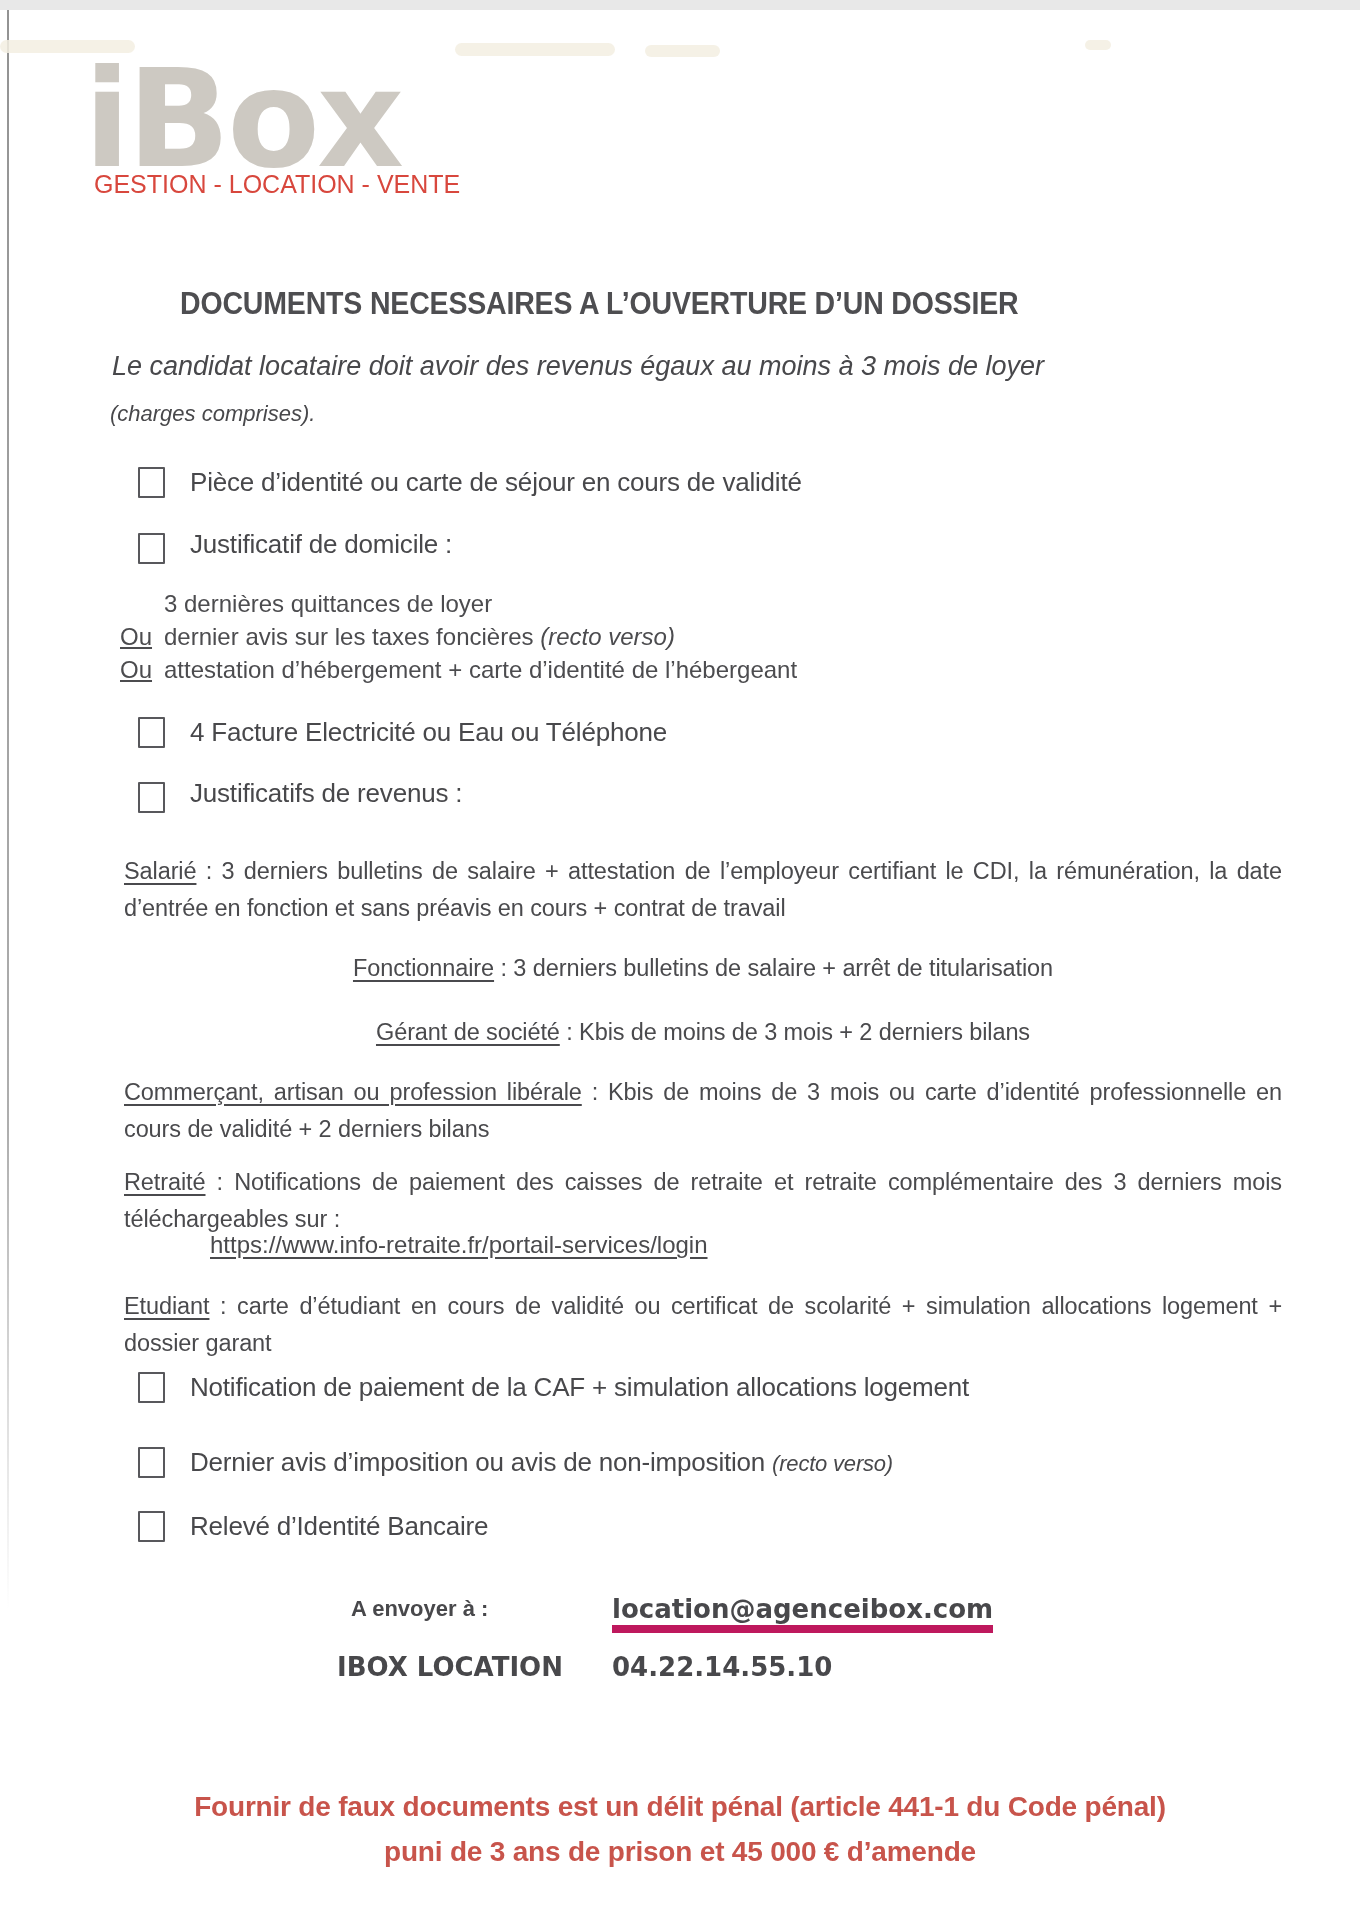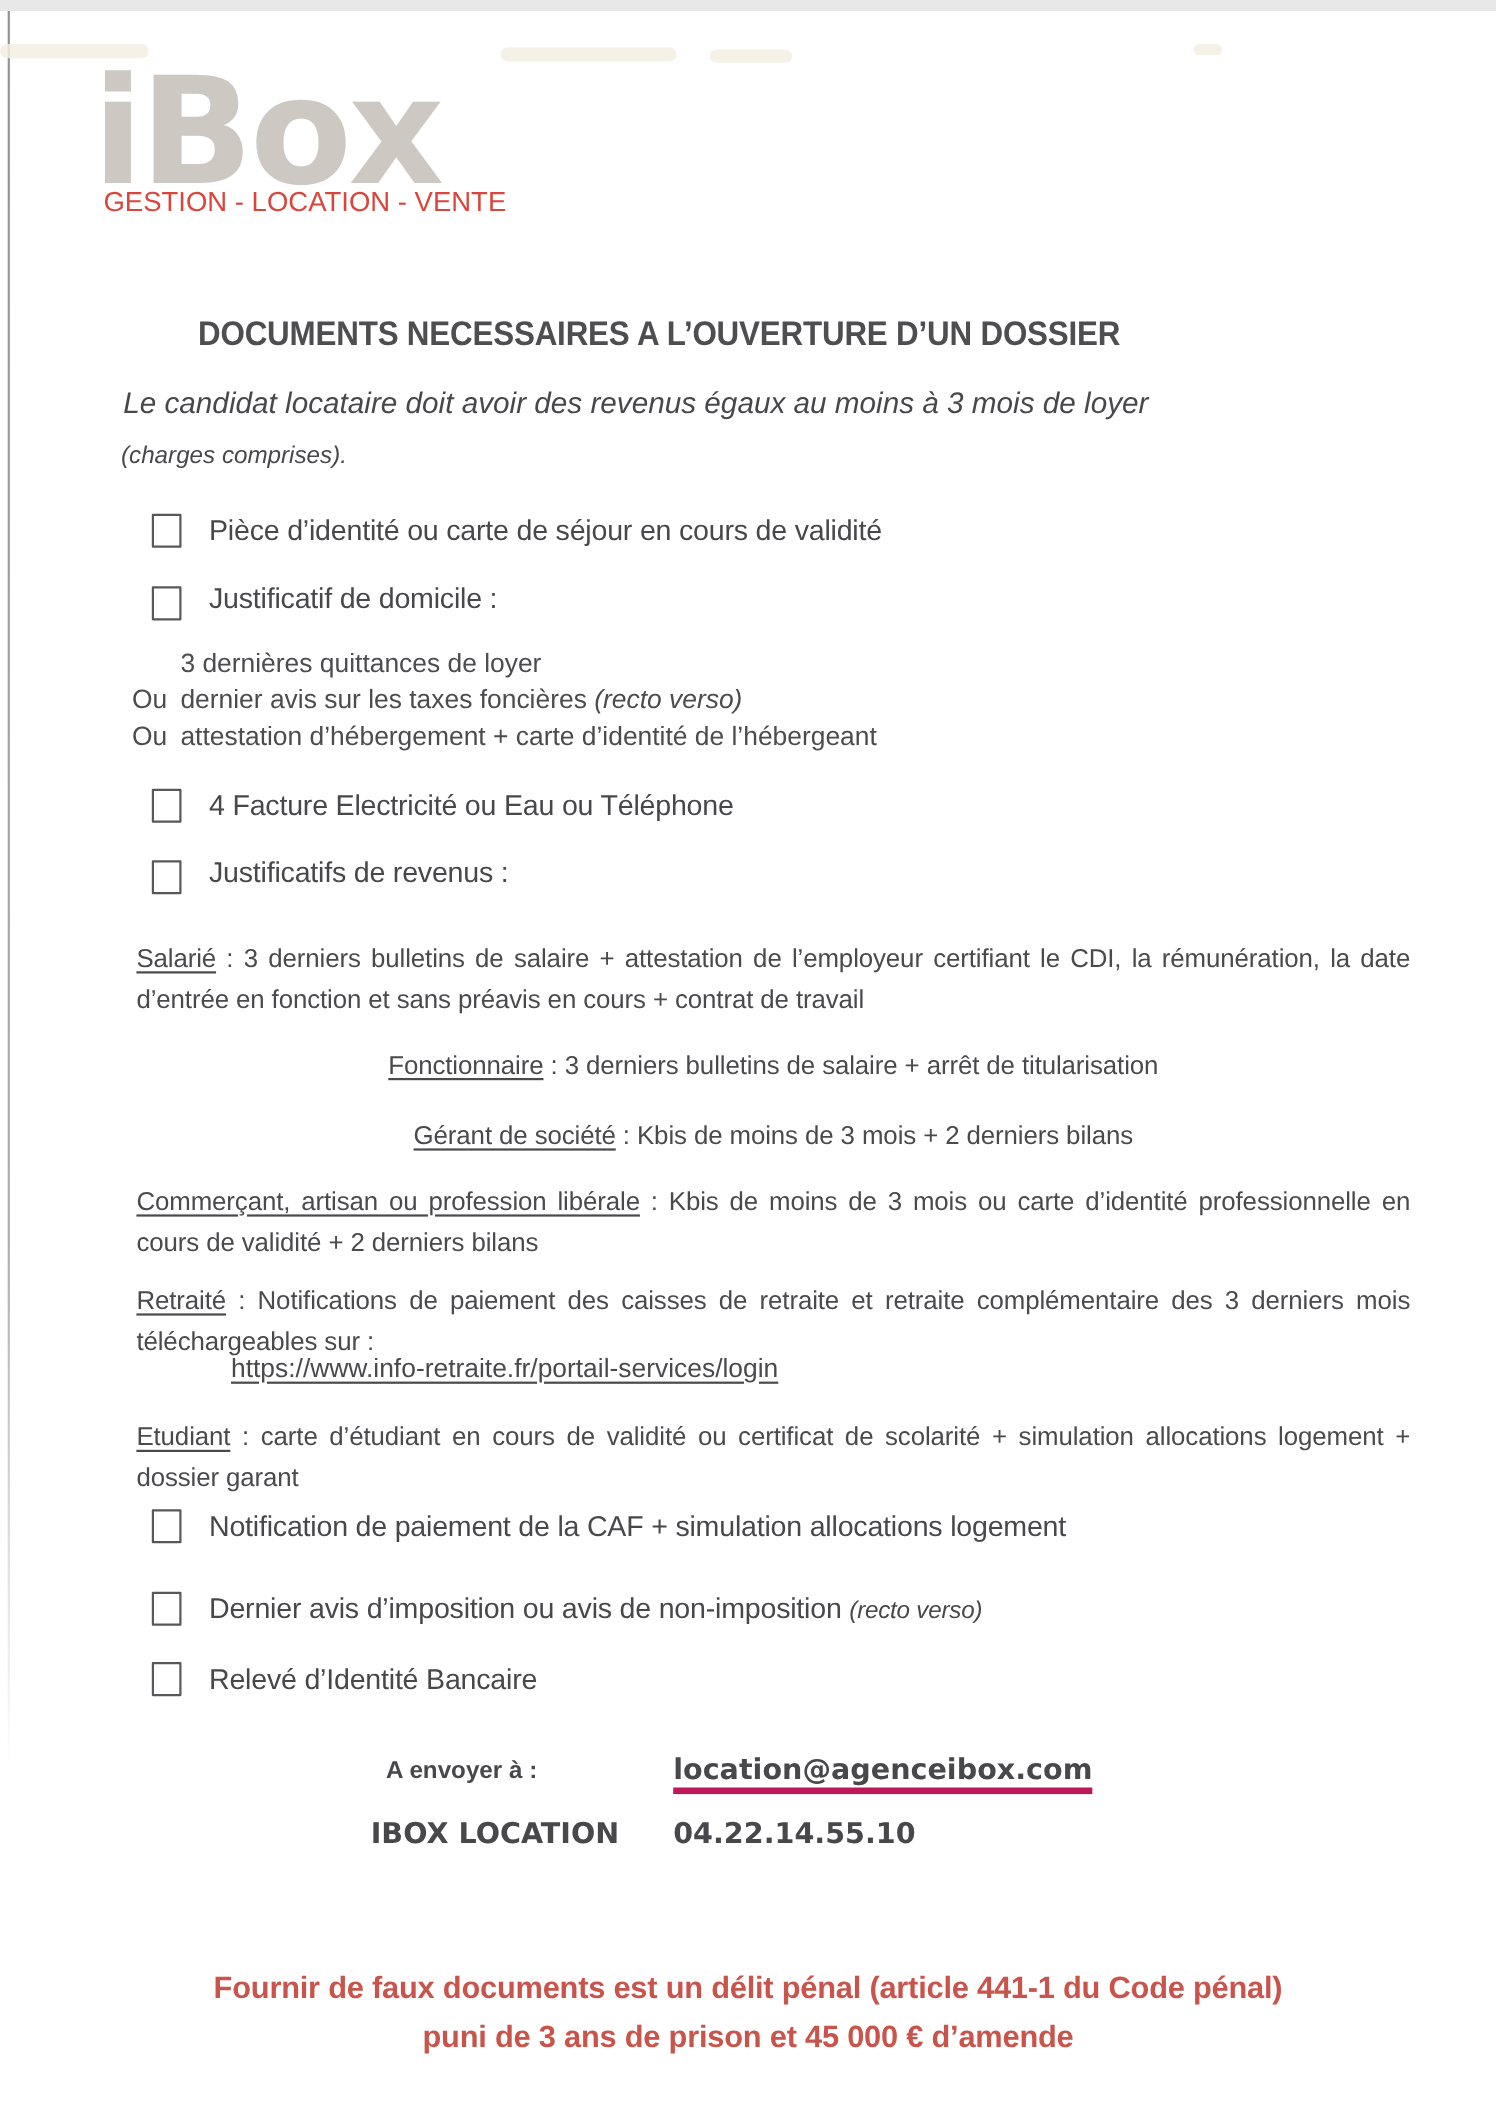--- a/index.html
+++ b/index.html
@@ -60,39 +60,39 @@
   .checkbox{
     flex:0 0 auto;width:23px;height:27px;margin-top:2px;
     border:2px solid #58585c;background:#fff;border-radius:1px;
   }
   .check-label{font-size:26px;letter-spacing:-.2px;white-space:nowrap;padding-top:2px;}
   .small-italic{font-style:italic;font-size:22px;}
 
   
   .options{position:absolute;left:120px;top:577px;font-size:24px;line-height:33px;color:#4c4c4f;}
   .opt-row{display:flex;}
-  .opt-prefix{flex:0 0 44px;}
+  .opt-prefix{flex:0 0 44px;text-decoration:underline;}
   .opt-text{white-space:nowrap;}
 
   
   .cat{
     position:absolute;left:124px;width:1158px;margin:0;
     font-size:23.5px;line-height:37px;letter-spacing:-.1px;
     color:#4a4a4d;
     text-align:center;
   }
   .cat.justify{text-align:justify;}
   .cat-label{text-decoration:underline;text-underline-offset:4px;text-decoration-thickness:1.5px;}
   .retraite-link-row{position:absolute;left:210px;top:1221px;font-size:24px;}
   .retraite-link-row a{color:#4a4a4d;text-decoration:underline;text-underline-offset:4px;}
 
   
   .send-label{position:absolute;left:351px;top:1586px;font-family:Liberation Sans, sans-serif;font-weight:700;font-size:22px;}
   .send-email{position:absolute;left:612px;top:1584px;font-family:"DejaVu Sans",sans-serif;font-weight:700;font-size:26px;
-    color:#48484b;text-decoration:none;border-bottom:6px solid #be185d;padding-bottom:1px;}
+    color:#48484b;text-decoration:none;border-bottom:8px solid #be185d;padding-bottom:1px;}
   .send-agency{position:absolute;left:337px;top:1642px;font-family:"DejaVu Sans",sans-serif;font-weight:700;font-size:26px;}
   .send-phone{position:absolute;left:612px;top:1642px;font-family:"DejaVu Sans",sans-serif;font-weight:700;font-size:26px;}
 
   
   .warning{
     position:absolute;left:0;top:1774px;width:1360px;
     text-align:center;font-weight:700;font-size:28px;line-height:45px;
     color:var(--warning-red);letter-spacing:-.2px;
   }
 </style>

